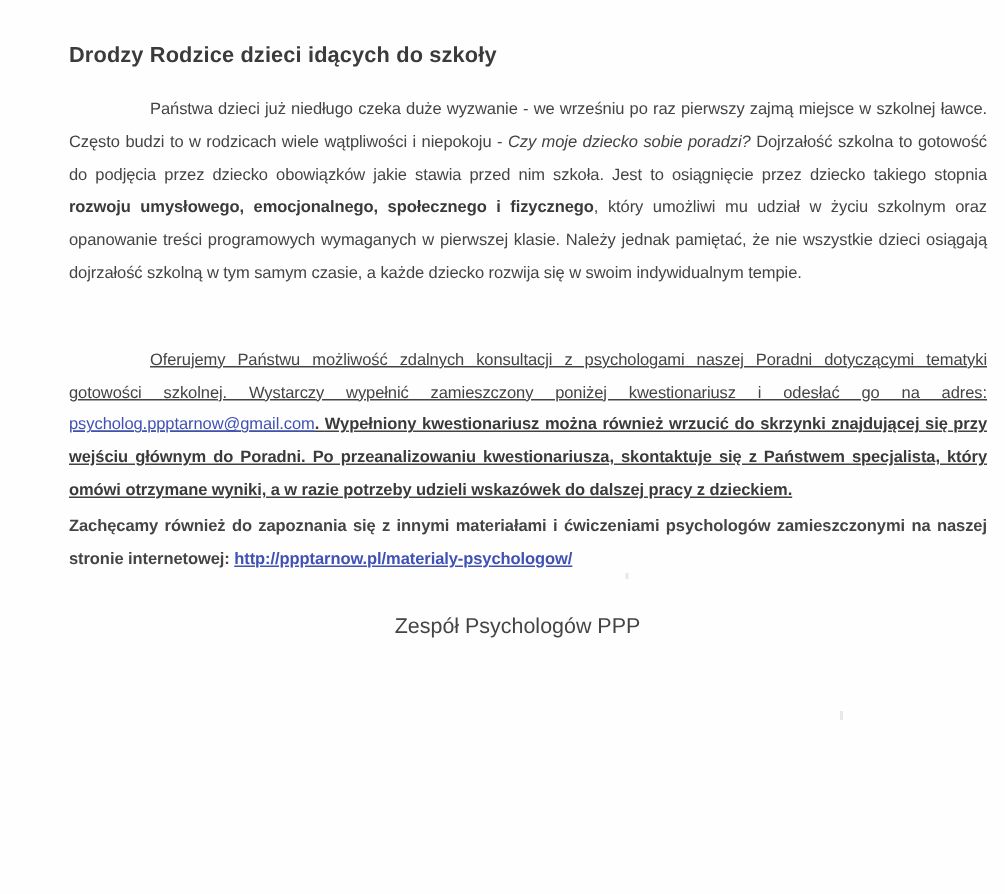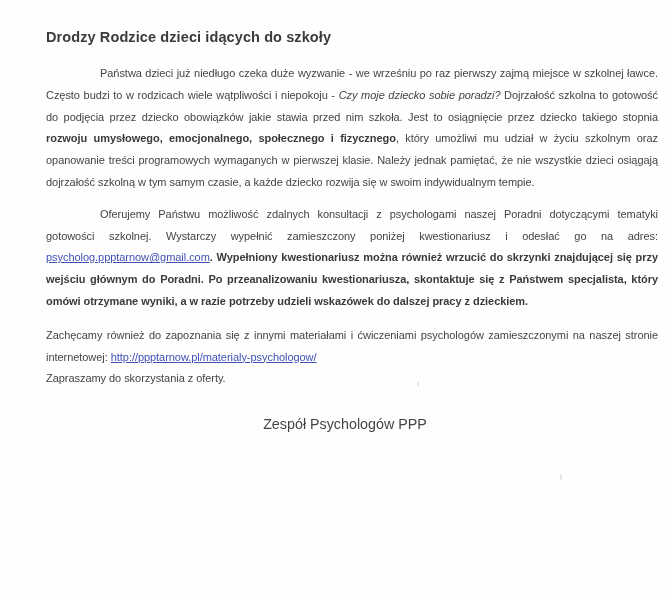--- a/index.html
+++ b/index.html
@@ -44,24 +44,26 @@
     line-height: 21.8px;
     text-align: justify;
     color: #444444;
     margin: 0;
     letter-spacing: -0.05px;
   }
   .para.indented {
     text-indent: 54px;
   }
   .gap-before {
-    margin-top: 10px;
+    margin-top: 36px;
+    text-decoration: underline;
   }
   .small-gap-before {
-    margin-top: 12px;
+    margin-top: 2px;
+    font-weight: bold;
   }
   .it {
     font-style: italic;
   }
   .bd {
     font-weight: bold;
     color: #3a3a3a;
   }
   .lnk {
     color: #3f51b5;
@@ -94,21 +96,20 @@
   <div class="doc-body">
 
     <h1 class="heading">Drodzy Rodzice dzieci idących do szkoły</h1>
 
     <p class="para indented"><span>Państwa dzieci już niedługo czeka duże wyzwanie - we wrześniu po raz pierwszy zajmą miejsce w szkolnej ławce.  Często budzi to w rodzicach wiele wątpliwości i niepokoju - </span><span class="it">Czy moje dziecko sobie poradzi?</span><span> Dojrzałość szkolna to gotowość do podjęcia przez dziecko obowiązków jakie stawia przed nim szkoła.  Jest to osiągnięcie przez dziecko takiego stopnia </span><span class="bd">rozwoju umysłowego, emocjonalnego, społecznego i fizycznego</span><span>, który umożliwi mu udział w życiu szkolnym oraz opanowanie treści programowych wymaganych w pierwszej klasie. Należy jednak pamiętać, że nie wszystkie dzieci osiągają dojrzałość szkolną w tym samym czasie, a każde dziecko rozwija się w swoim indywidualnym tempie.</span></p>
 
     <p class="para indented gap-before"><span>Oferujemy Państwu możliwość zdalnych konsultacji z psychologami naszej Poradni dotyczącymi tematyki gotowości szkolnej. Wystarczy wypełnić zamieszczony poniżej kwestionariusz i odesłać go na adres:   </span><a class="lnk" href="#">psycholog.ppptarnow@gmail.com</a><span class="bd">. </span><span class="bd">Wypełniony kwestionariusz można również wrzucić do skrzynki znajdującej się przy wejściu głównym do Poradni. Po przeanalizowaniu kwestionariusza, skontaktuje się z Państwem specjalista, który omówi otrzymane wyniki,  a w razie potrzeby udzieli wskazówek do dalszej pracy z dzieckiem.</span></p>
 
     <p class="para small-gap-before"><span>Zachęcamy również do zapoznania się z innymi materiałami i ćwiczeniami psychologów zamieszczonymi na naszej stronie internetowej:   </span><a class="lnk" href="#">http://ppptarnow.pl/materialy-psychologow/</a></p>
 
-    <p class="para">Zapraszamy do skorzystania z oferty.</p>
 
     <div class="sig-wrap">
       <p class="signature">Zespół Psychologów PPP</p>
     </div>
 
   </div>
 
   <div class="tiny-mark" style="left:560px; top:474px;"></div>
   <div class="tiny-mark" style="left:417px; top:382px; height:4px;"></div>
 

